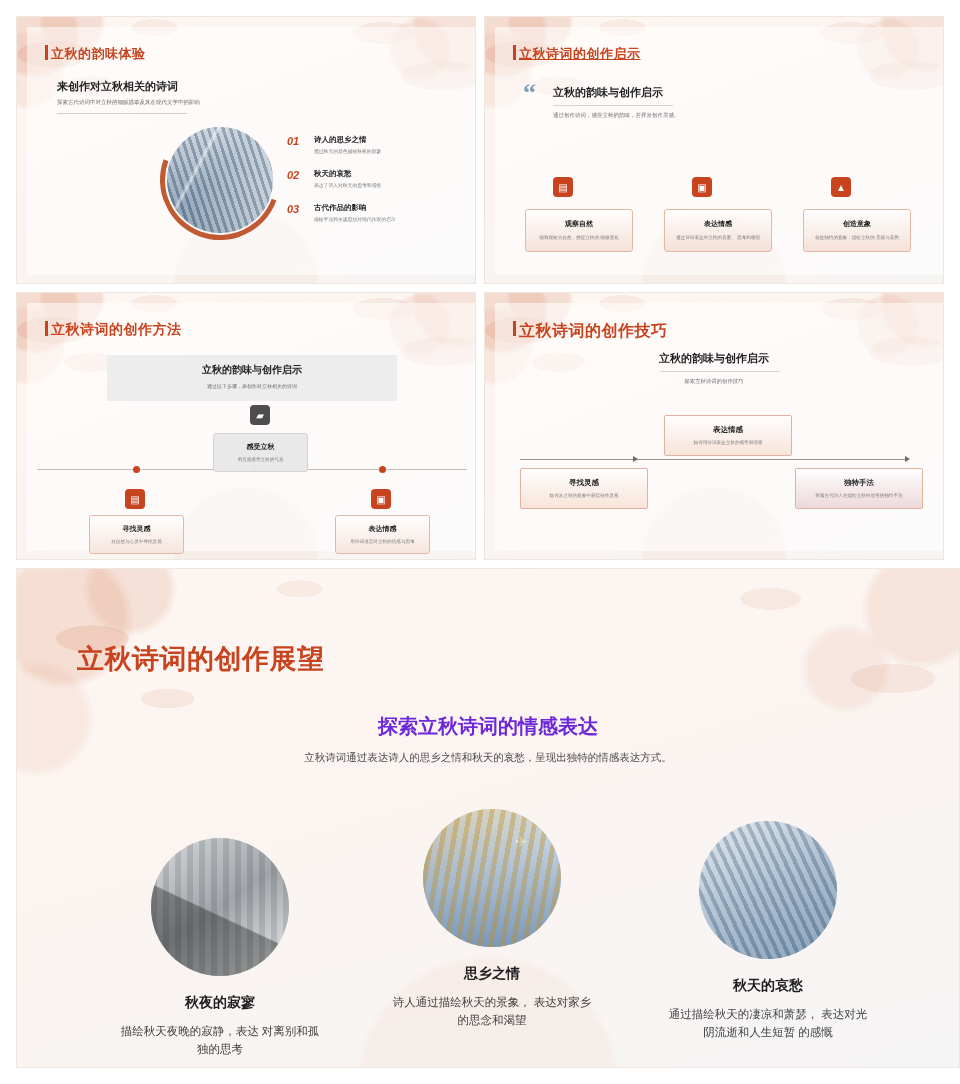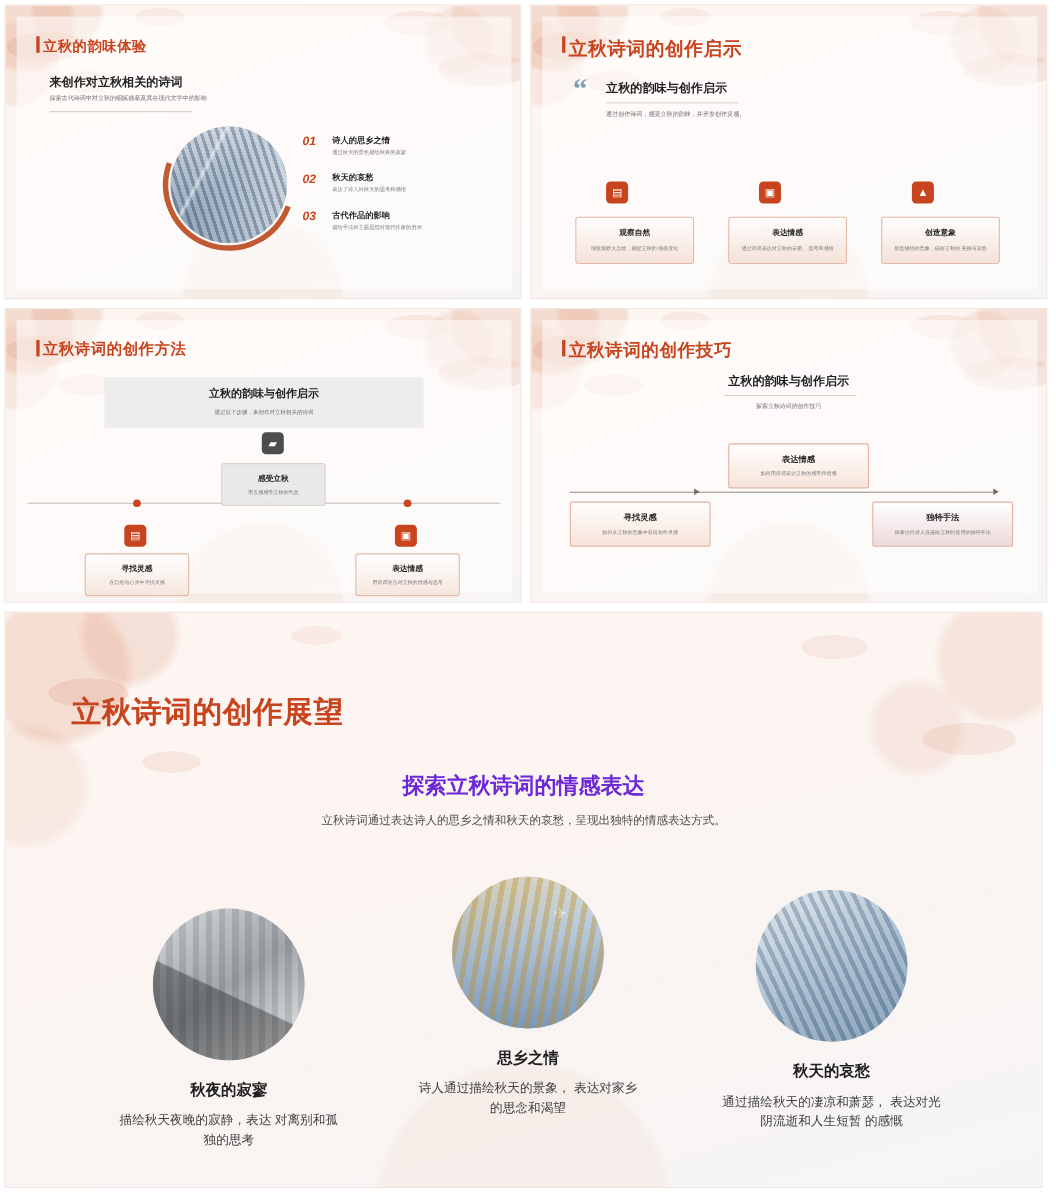--- a/index.html
+++ b/index.html
@@ -2,21 +2,21 @@
 <html><head>
 <meta charset="utf-8">
 <style>
   * { box-sizing: border-box; margin: 0; padding: 0; }
   body {
     width: 960px; height: 1084px;
     font-family: "Liberation Sans", sans-serif;
     background: #ffffff;
     overflow: hidden;
   }
-  .deck { width: 960px; height: 1084px; display: flex; flex-direction: column; gap: 8px; padding: 4px; }
+  .deck { width: 960px; height: 1084px; display: flex; flex-direction: column; gap: 8px; padding: 16px; }
   .row { display: flex; gap: 8px; }
 
   .slide {
     position: relative;
     overflow: hidden;
     background: #fdf8f5;
     border: 1px solid #f0e6e0;
   }
   .slide.half { width: 470px; height: 268px; }
   .slide.big { width: 944px; height: 530px; }
@@ -80,21 +80,21 @@
     position: absolute; border-radius: 50%;
     border: 5px solid #c05a33; border-right-color: transparent; border-top-color: transparent;
   }
   .numlist { position: absolute; left: 270px; top: 118px; width: 175px; }
   .numrow { display: flex; gap: 9px; margin-bottom: 14px; }
   .numrow .num { color: #c8441f; font-weight: bold; font-size: 11px; font-style: italic; width: 18px; }
   .numrow .nt { font-size: 7.5px; font-weight: bold; color: #1f1f1f; margin-bottom: 3px; }
   .numrow .nd { font-size: 4.8px; color: #7b7b7b; line-height: 1.5; }
 
   
-  .s2-head { position: absolute; left: 34px; top: 28px; font-size: 17px; }
+  .s2-head { position: absolute; left: 34px; top: 28px; font-size: 13px; text-decoration: underline; }
   .quote { position: absolute; left: 38px; top: 66px; font-size: 26px; color: #7f9cb5; font-weight: bold; line-height: 0.8; font-family: "Liberation Serif", serif; }
   .s2-title { position: absolute; left: 68px; top: 68px; font-size: 11px; font-weight: bold; color: #1f1f1f; }
   .s2-desc { position: absolute; left: 68px; top: 95px; font-size: 5.5px; color: #6d6d6d; }
   .s2-line { position: absolute; left: 68px; top: 88px; width: 120px; height: 1px; background: #dcd2cc; }
   .icon-badge {
     position: absolute; width: 20px; height: 20px; border-radius: 4px;
     background: #c8441f; color: #fff; display: flex; align-items: center; justify-content: center;
     font-size: 10px;
   }
   .card {

